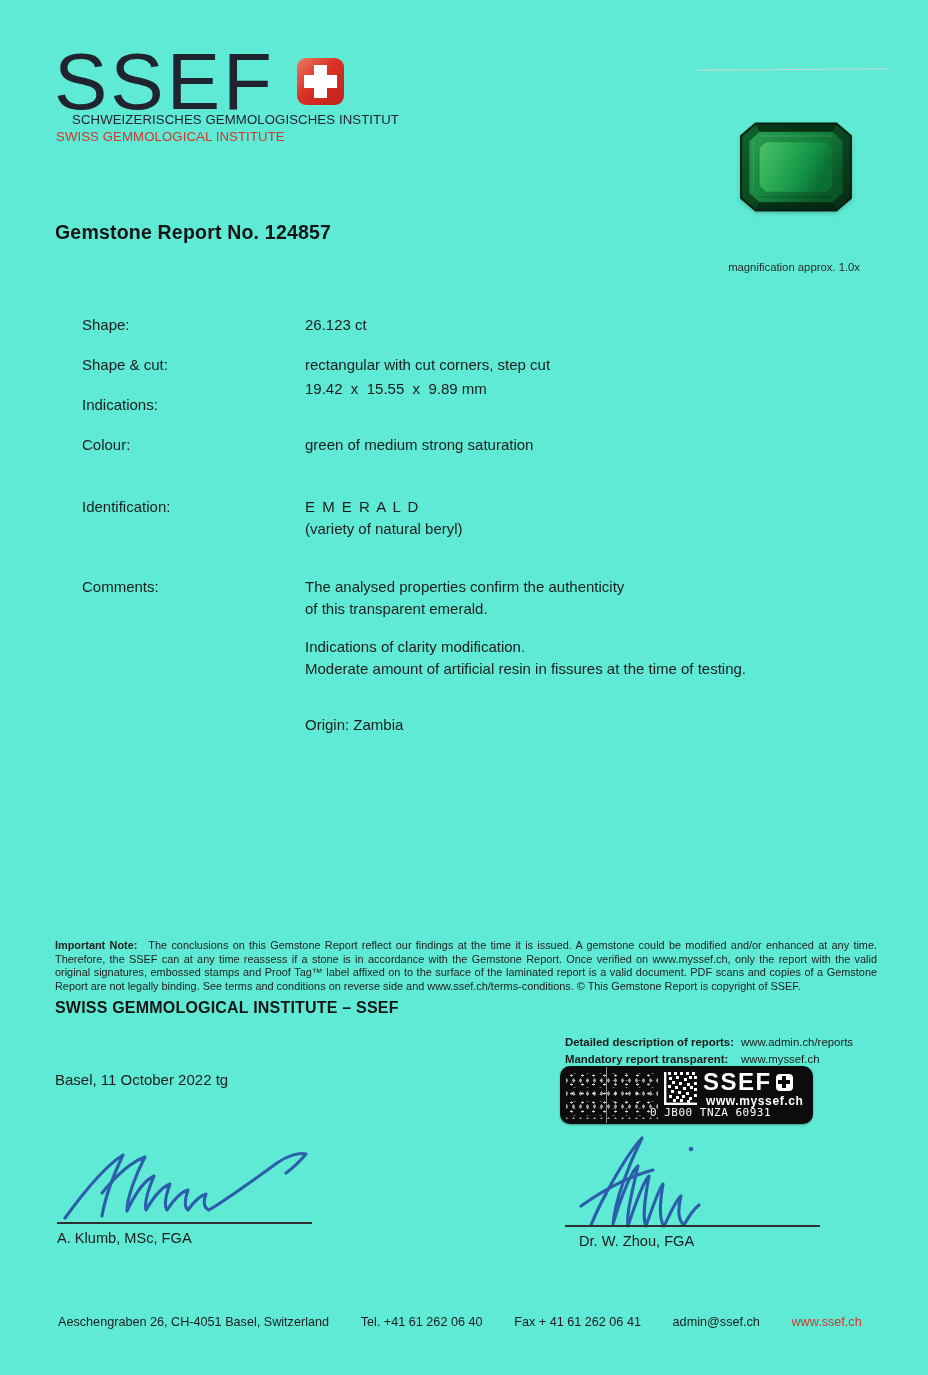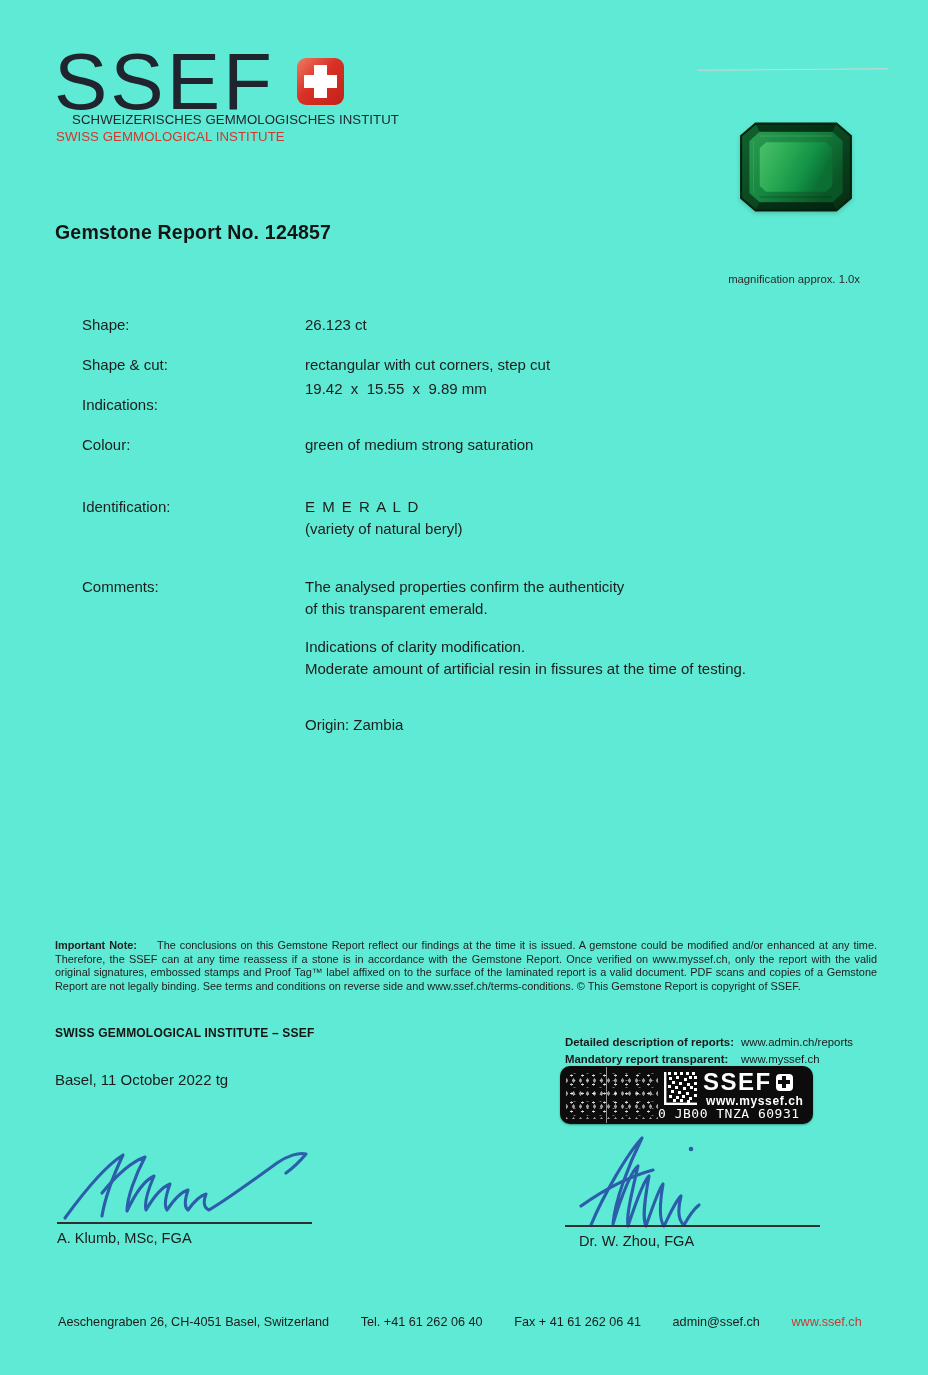--- a/index.html
+++ b/index.html
@@ -19,37 +19,37 @@
   .logo-cross .bar-h{position:absolute;left:7px;top:17px;width:33px;height:13px;background:#fff;}
   .sublines{left:56px;top:111px;font-size:13.2px;line-height:17.3px;letter-spacing:.1px;}
   .subline-dark{color:#22262f;margin-left:16px;}
   .subline-red{color:#d2372e;}
 
   .hairline{left:697px;top:69px;width:191px;height:1px;background:#d4d4d4;transform:rotate(-.5deg);}
 
   
   .gem{left:739px;top:121px;}
   .gem svg{filter:drop-shadow(0 2px 2px rgba(40,80,50,.25));}
-  .gem-caption{left:660px;top:261px;width:200px;text-align:right;font-size:11.3px;color:#2a2a2a;margin-top:12px;}
+  .gem-caption{left:660px;top:261px;width:200px;text-align:right;font-size:11.3px;color:#2a2a2a;}
 
   
   .report-title{left:55px;top:221px;font-size:19.5px;font-weight:bold;color:#141414;letter-spacing:.2px;}
 
   
   .flabel{left:82px;font-size:15px;color:#1d1d1d;}
   .fvalue{left:305px;font-size:15px;color:#1d1d1d;white-space:pre-wrap;}
   .ident-main{letter-spacing:1.5px;}
 
   
   .note{left:55px;top:939px;width:822px;font-size:10.9px;line-height:13.7px;
     text-align:justify;color:#222;}
-  .note b{margin-right:20px;}
-
-  
-  .institute{left:55px;top:1026px;font-size:12px;font-weight:bold;color:#141414;letter-spacing:.2px;}
+  .note b{margin-right:11px;}
+
+  
+  .institute{left:55px;top:999px;font-size:16px;font-weight:bold;color:#141414;letter-spacing:.2px;}
   .date-line{left:55px;top:1071px;font-size:15px;color:#1d1d1d;}
 
   .links{left:565px;top:1034px;font-size:11.4px;line-height:17px;color:#1a1a1a;
     display:grid;grid-template-columns:auto auto;column-gap:7px;}
   .links b{white-space:nowrap;}
 
   .proof-label{left:560px;top:1066px;width:253px;height:58px;background:#0c0c0c;
     border-radius:10px;box-shadow:0 1px 2px rgba(0,0,0,.35);}
   .speckle{position:absolute;left:6px;top:5px;width:92px;height:48px;
     background-image:
@@ -60,22 +60,22 @@
     background-position:0 0,4px 3px,2px 6px;}
   .speckle::after{content:"";position:absolute;left:40px;top:-4px;width:1px;height:56px;
     background:rgba(255,255,255,.55);}
   .qr{position:absolute;left:104px;top:6px;}
   .brand-row{position:absolute;left:143px;top:4px;display:flex;align-items:center;gap:4px;}
   .brand-row .brand-text{color:#fff;font-size:24px;font-weight:bold;letter-spacing:1.5px;line-height:1;}
   .brand-cross{width:17px;height:17px;border-radius:4px;background:#fff;position:relative;}
   .brand-cross::before{content:"";position:absolute;left:6.5px;top:2.5px;width:4px;height:12px;background:#0c0c0c;}
   .brand-cross::after{content:"";position:absolute;left:2.5px;top:6.5px;width:12px;height:4px;background:#0c0c0c;}
   .label-url{position:absolute;left:146px;top:28px;color:#fff;font-size:12px;font-weight:bold;letter-spacing:.6px;}
-  .label-code{position:absolute;left:98px;top:40px;color:#fff;
-    font-family:"DejaVu Sans Mono",monospace;font-size:13px;letter-spacing:.5px;}
+  .label-code{position:absolute;left:90px;top:40px;color:#fff;
+    font-family:"DejaVu Sans Mono",monospace;font-size:11px;letter-spacing:.5px;}
 
   
   .sig{pointer-events:none;}
   .sig-line{height:2px;background:#2f2f2f;}
   .sig-name{font-size:14.6px;color:#1c1c1c;}
 
   
   .footer{left:58px;top:1314px;width:846px;display:flex;justify-content:space-between;
     font-size:13.3px;color:#1c1c1c;transform:scaleX(.95);transform-origin:left;white-space:nowrap;}
   .footer .site{color:#d2372e;}

